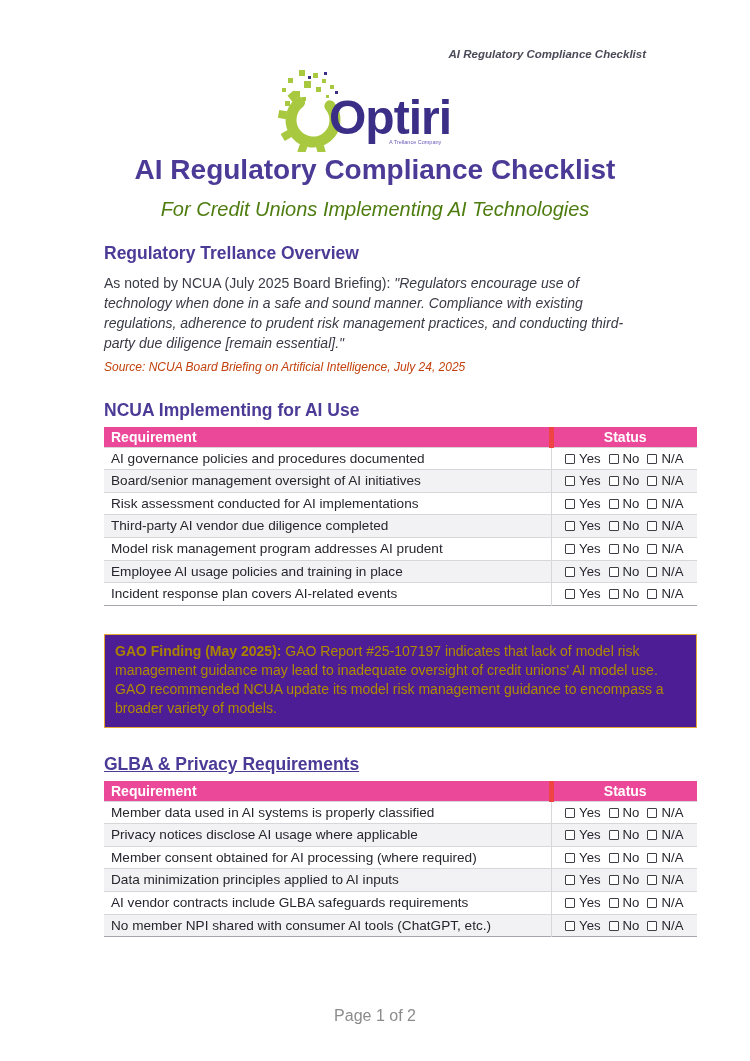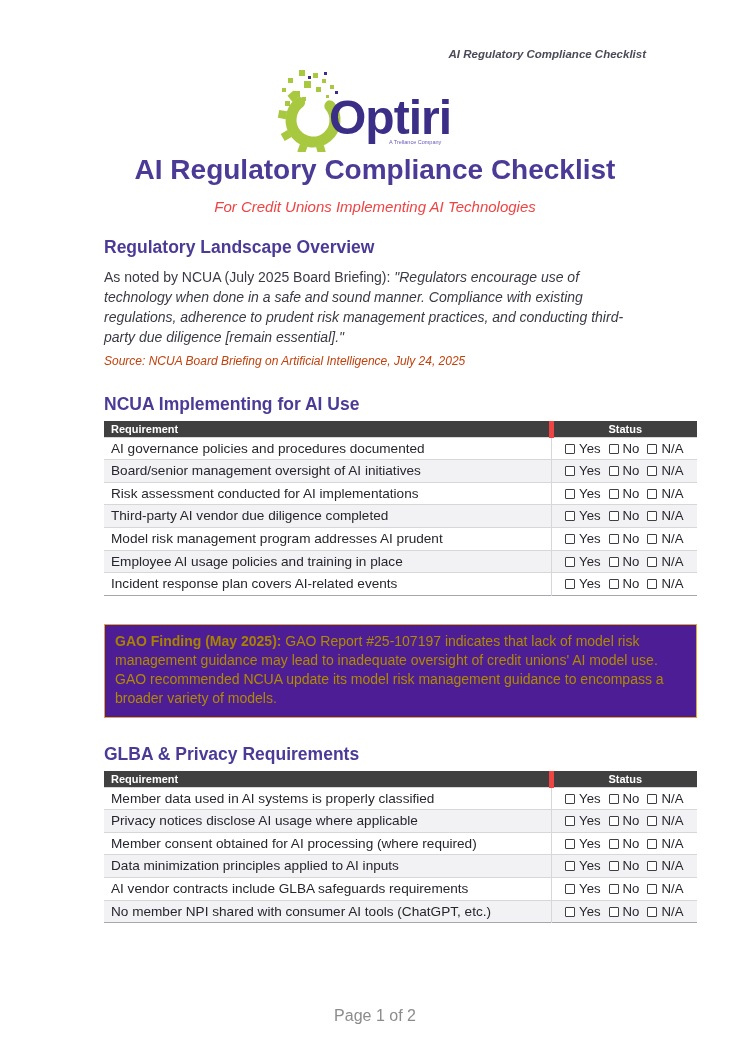--- a/index.html
+++ b/index.html
@@ -29,23 +29,23 @@
   .doc-title {
     margin-top: 2px;
     text-align: center;
     font-size: 28px;
     font-weight: bold;
     color: #4C3A97;
   }
   .doc-subtitle {
     margin-top: 12px;
     text-align: center;
-    font-size: 15px;
+    font-size: 20px;
     font-style: italic;
-    color: #ef4444;
+    color: #4d7c0f;
   }
   .section-heading {
     margin: 22px 0 0 65px;
     font-size: 17.5px;
     font-weight: bold;
     color: #4C3A97;
   }
   .intro-para {
     margin: 10px 68px 0 65px;
     font-size: 14px;
@@ -60,23 +60,23 @@
     color: #c2410c;
   }
   .heading-ncua { margin-top: 26px; }
   .checklist-table {
     width: 593px;
     margin: 6px 0 0 65px;
     border-collapse: collapse;
     border-bottom: 1px solid #a6a6ae;
   }
   .checklist-table th {
-    background: #404040;
+    background: #ec4899;
     color: #ffffff;
-    font-size: 11px;
+    font-size: 14px;
     font-weight: bold;
     padding: 2px 7px;
     text-align: left;
   }
   .checklist-table th.status-col {
     width: 146px;
     text-align: center;
     border-left: 5px solid #ef4444;
   }
   .checklist-table td {
@@ -108,21 +108,21 @@
     width: 593px;
     margin: 28px 0 0 65px;
     background: #4c1d95;
     border: 1.5px solid #E5A733;
     padding: 7px 10px 8px 10px;
     font-size: 14px;
     line-height: 1.37;
     color: #B08A00;
   }
   .gao-box strong { color: #A98200; }
-  .heading-glba { margin-top: 26px; }
+  .heading-glba { margin-top: 26px; text-decoration: underline; }
   .page-footer {
     position: absolute;
     left: 0; right: 0;
     bottom: 48px;
     text-align: center;
     font-size: 16px;
     color: #8c8c8c;
   }
   .bottom-bar {
     position: absolute;
@@ -177,21 +177,21 @@
         <rect x="32" y="17" width="8" height="8" transform="rotate(165 36 52)"></rect>
       </g>
       <text x="52" y="66" font-family="Liberation Sans, sans-serif" font-size="48" font-weight="bold" fill="#3B2E86" letter-spacing="-1">Optiri</text>
       <text x="112" y="76" font-family="Liberation Sans, sans-serif" font-size="5.5" fill="#6a5bb8">A Trellance Company</text>
     </svg>
   </div>
 
   <div class="doc-title">AI Regulatory Compliance Checklist</div>
   <div class="doc-subtitle">For Credit Unions Implementing AI Technologies</div>
 
-  <div class="section-heading">Regulatory Landscape Overview</div>
+  <div class="section-heading">Regulatory Trellance Overview</div>
 
   <p class="intro-para"><span>As noted by NCUA (July 2025 Board Briefing): </span><span class="quote">"Regulators encourage use of technology when done in a safe and sound manner. Compliance with existing regulations, adherence to prudent risk management practices, and conducting third-party due diligence [remain essential]."</span></p>
 
   <div class="source-line">Source: NCUA Board Briefing on Artificial Intelligence, July 24, 2025</div>
 
   <div class="section-heading heading-ncua">NCUA Implementing for AI Use</div>
 
   <table class="checklist-table">
     <thead>
       <tr>

